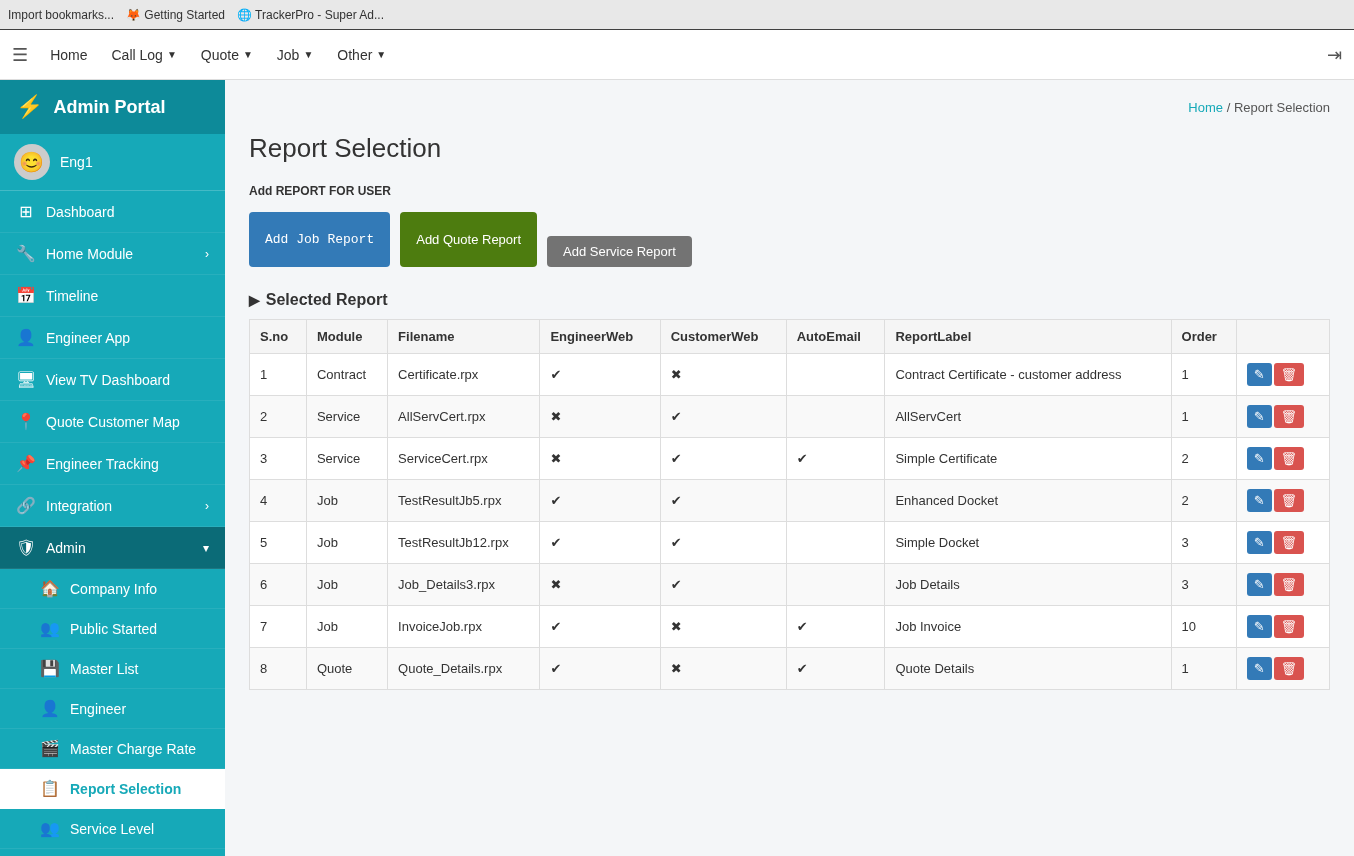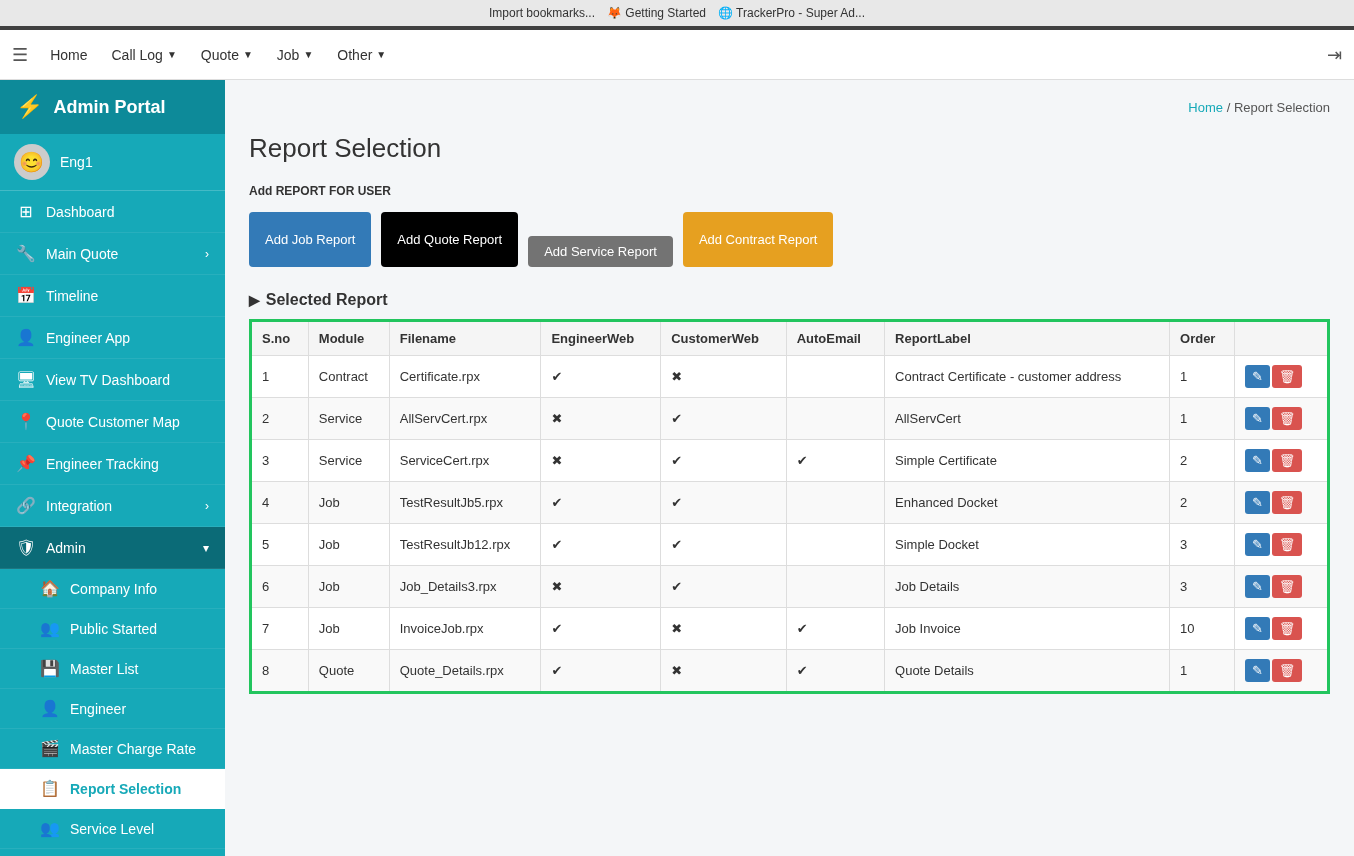--- a/index.html
+++ b/index.html
@@ -1,29 +1,28 @@
 <!DOCTYPE html>
 <html><head>
   <meta charset="utf-8">
   <style>
     * { box-sizing: border-box; margin: 0; padding: 0; }
     body { font-family: Arial, sans-serif; font-size: 14px; background: #f4f4f4; overflow: hidden; }
 
     
     .browser-bar {
       background: #e8e8e8;
-      border-bottom: 4px solid #404040;
+      border-bottom: 1px solid #404040;
       padding: 4px 8px;
       font-size: 12px;
       color: #333;
       display: flex;
       align-items: center;
       gap: 12px;
       height: 30px;
-      justify-content: center;
     }
 
     
     .app-wrapper { display: flex; flex-direction: column; height: calc(100vh - 30px); }
 
     
     .top-nav {
       background: #fff;
       border-bottom: 1px solid #ddd;
       display: flex;
@@ -151,41 +150,41 @@
     }
     .btn {
       padding: 8px 16px;
       border: none;
       border-radius: 4px;
       cursor: pointer;
       font-size: 13px;
       color: #fff;
       font-weight: 500;
     }
-    .btn-blue { background: #337ab7; }
-    .btn-yellow { background: #000000; text-align: center; }
+    .btn-blue { background: #337ab7; font-family: Liberation Mono, monospace; }
+    .btn-yellow { background: #4d7c0f; text-align: center; }
     .btn-teal { background: #737373; margin-top: 24px; }
     .btn-orange { background: #e6a020; }
 
     
     .selected-report-header {
       font-size: 16px;
       font-weight: bold;
       color: #333;
       margin-bottom: 10px;
       display: flex;
       align-items: center;
       gap: 6px;
     }
     .caret-icon { font-size: 14px; }
     .report-table {
       width: 100%;
       border-collapse: collapse;
       background: #fff;
-      border: 3px solid #22c55e;
+      border: 1px solid #22c55e;
     }
     .report-table th {
       background: #f5f5f5;
       border: 1px solid #ddd;
       padding: 9px 10px;
       text-align: left;
       font-size: 13px;
       color: #333;
       font-weight: bold;
     }
@@ -254,21 +253,21 @@
         <span>Eng1</span>
       </div>
 
       <nav class="sidebar-nav">
         <div class="sidebar-link">
           <span class="sidebar-icon">⊞</span>
           <span>Dashboard</span>
         </div>
         <div class="sidebar-link">
           <span class="sidebar-icon">🔧</span>
-          <span>Main Quote</span>
+          <span>Home Module</span>
           <span class="arrow">›</span>
         </div>
         <div class="sidebar-link">
           <span class="sidebar-icon">📅</span>
           <span>Timeline</span>
         </div>
         <div class="sidebar-link">
           <span class="sidebar-icon">👤</span>
           <span>Engineer App</span>
         </div>
@@ -334,21 +333,20 @@
       </div>
 
       <h1 class="page-title">Report Selection</h1>
 
       <div class="section-title">Add REPORT FOR USER</div>
 
       <div class="btn-group">
         <button class="btn btn-blue">Add Job Report</button>
         <button class="btn btn-yellow">Add Quote Report</button>
         <button class="btn btn-teal">Add Service Report</button>
-        <button class="btn btn-orange">Add Contract Report</button>
       </div>
 
       <div class="selected-report-header">
         <span class="caret-icon">▶</span>
         <span>Selected Report</span>
       </div>
 
       <table class="report-table">
         <thead>
           <tr>

